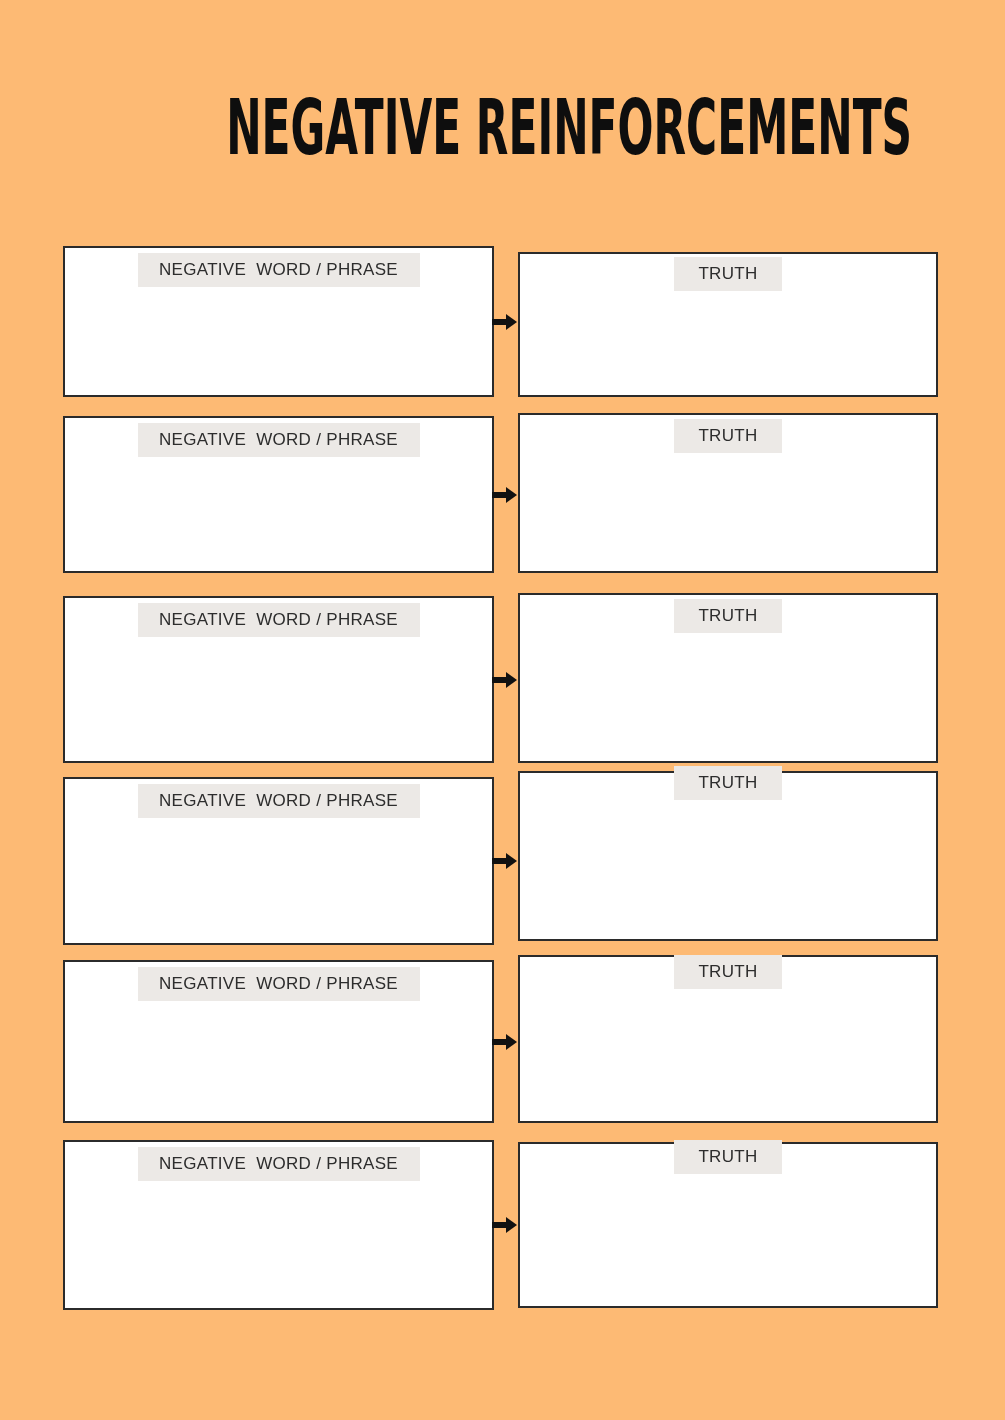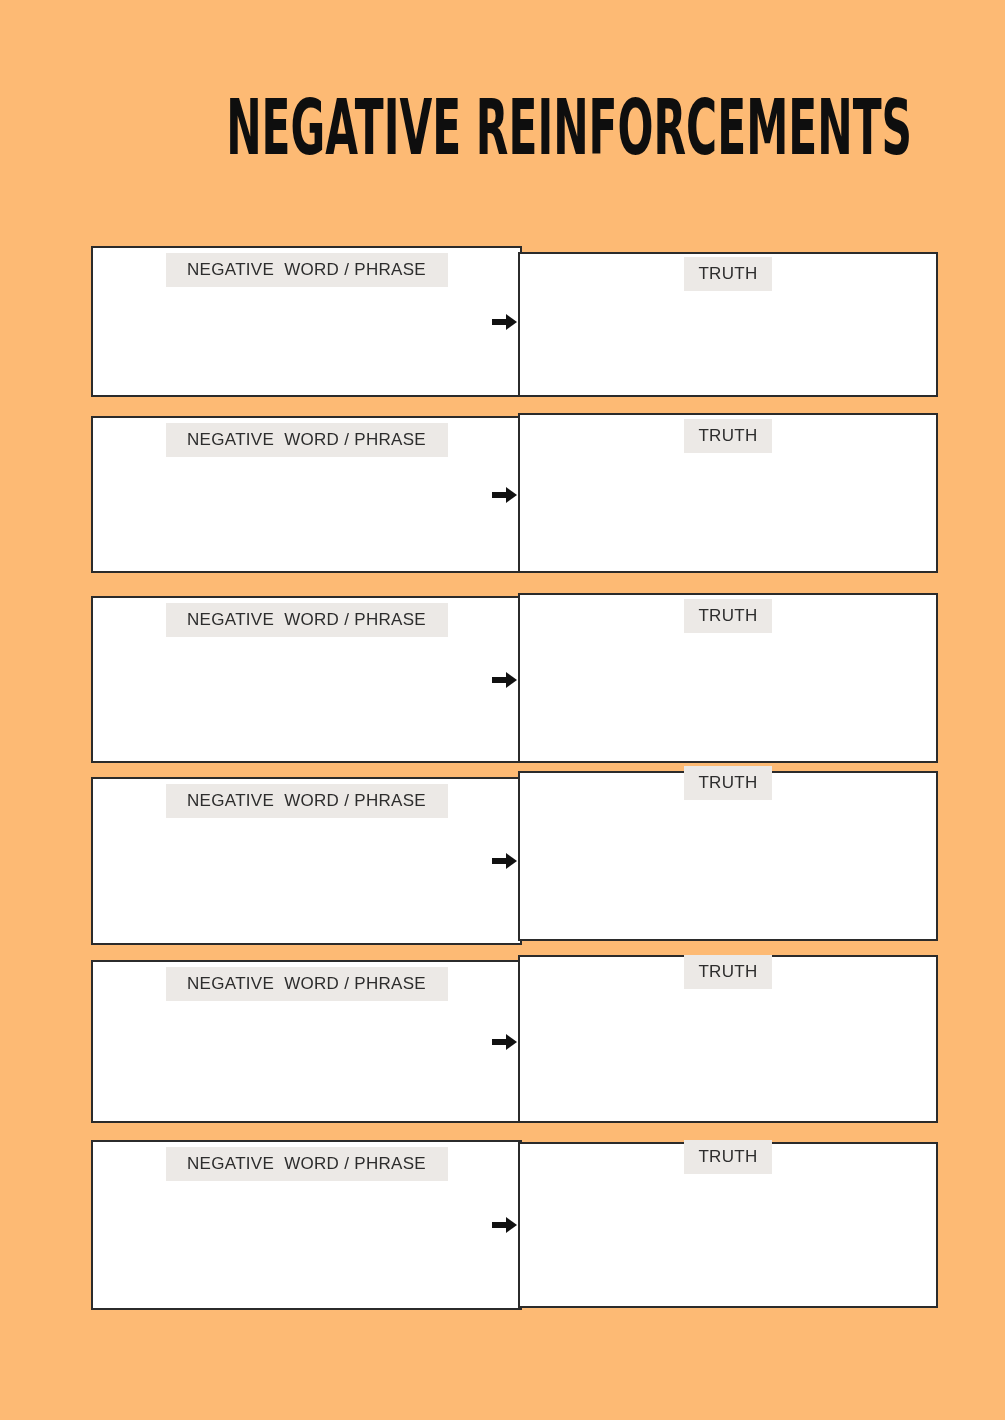--- a/index.html
+++ b/index.html
@@ -26,33 +26,33 @@
     letter-spacing: 0px;
     white-space: nowrap;
     transform: scaleX(0.55);
     transform-origin: 50% 50%;
   }
   .box {
     position: absolute;
     background: #ffffff;
     border: 2px solid #2b2b2b;
   }
-  .box.left  { left: 63px;  width: 431px; margin-left: 28px; }
+  .box.left  { left: 63px;  width: 431px; }
   .box.right { left: 518px; width: 420px; }
   .tag {
     background: #ece9e6;
     text-align: center;
     font-size: 17px;
     height: 34px;
     line-height: 34px;
     color: #2d2d2d;
     letter-spacing: 0.3px;
   }
   .tag.neg   { width: 282px; margin: 5px auto 0; white-space: pre; }
-  .tag.truth { width: 88px;  margin: 3px auto 0; }
+  .tag.truth { width: 108px;  margin: 3px auto 0; }
   .arrow {
     position: absolute;
     left: 492px;
     width: 26px;
     height: 18px;
     display: flex;
     align-items: center;
   }
   .arrow .shaft { width: 14px; height: 6px; background: #111111; }
   .arrow .head {

